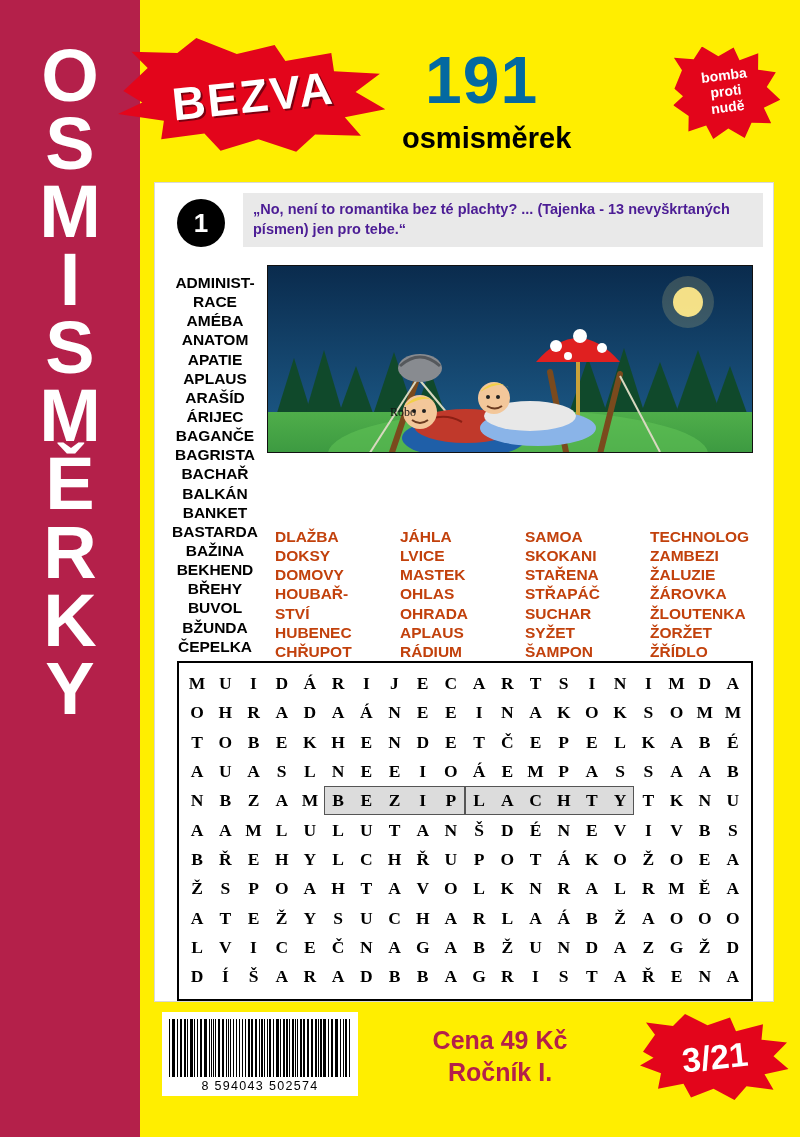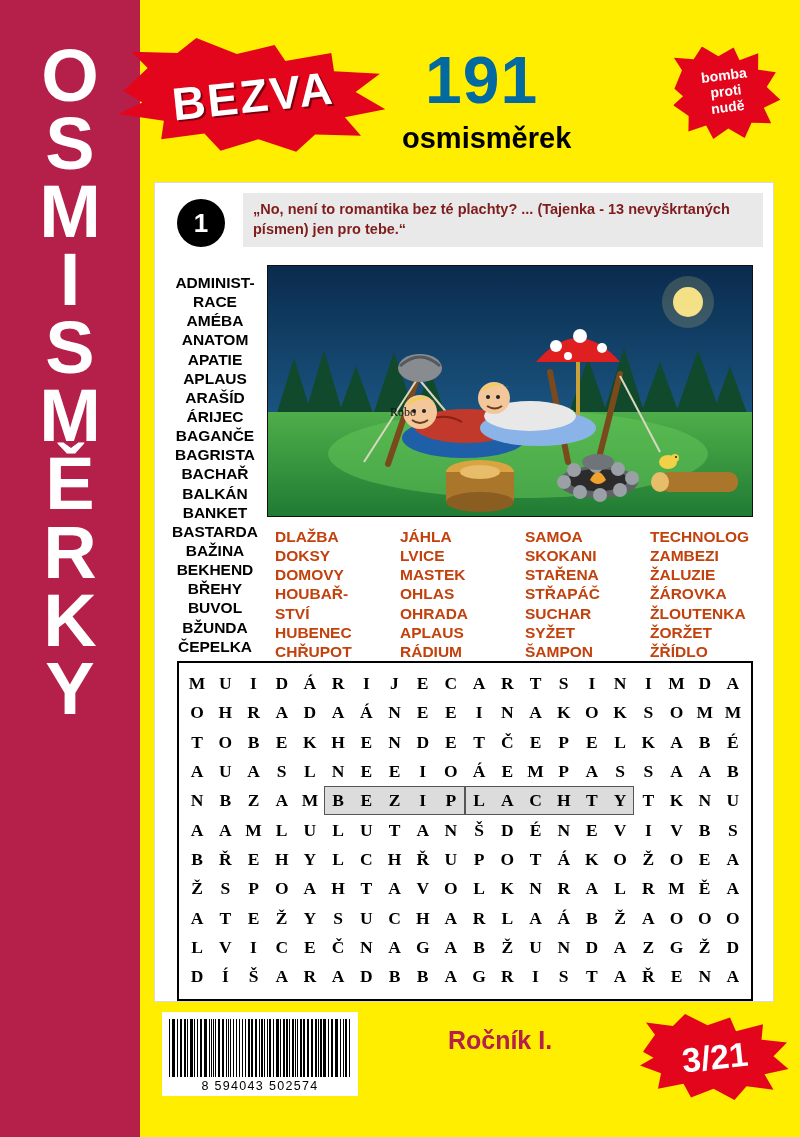--- a/index.html
+++ b/index.html
@@ -115,29 +115,29 @@
     position: absolute; left: 12px; top: 6px;
     width: 48px; height: 48px; border-radius: 50%;
     background: #000; color: #fff;
     display: flex; align-items: center; justify-content: center;
     font-size: 26px; font-weight: bold;
   }
   #clue-text {
     position: absolute; left: 78px; top: 0; right: 0;
     background: #e9e9e9;
     padding: 7px 10px;
-    font-size: 14.5px; font-weight: bold; color: #7f1d1d;
+    font-size: 14.5px; font-weight: bold; color: #4c1d95;
     line-height: 1.35;
     min-height: 54px;
   }
 
   
   #illus {
     position: absolute; left: 112px; top: 82px;
-    width: 486px; height: 252px;
+    width: 486px; height: 188px;
     border: 1px solid #111;
     overflow: hidden;
     background: #be185d;
   }
 
   
   #wl-left {
     position: absolute; left: 10px; top: 90px;
     width: 100px;
     font-size: 15.5px; font-weight: bold; color: #000;
@@ -736,20 +736,21 @@
           <i style="width: 3px; margin-right: 2px;"></i>
           <i style="width: 2px; margin-right: 2px;"></i>
           <i style="width: 1px; margin-right: 1px;"></i>
           <i style="width: 3px; margin-right: 2px;"></i>
           <i style="width: 1px; margin-right: 1px;"></i>
         </div>
       <div class="bnum">8 594043 502574</div>
     </div>
 
     <div id="price">
+      <div>Cena 49 Kč</div>
       <div>Ročník I.</div>
     </div>
 
     <div id="issue-burst">
       <div class="star3"></div>
       <div class="itxt">3/21</div>
     </div>
   </div>
 
 </div>

